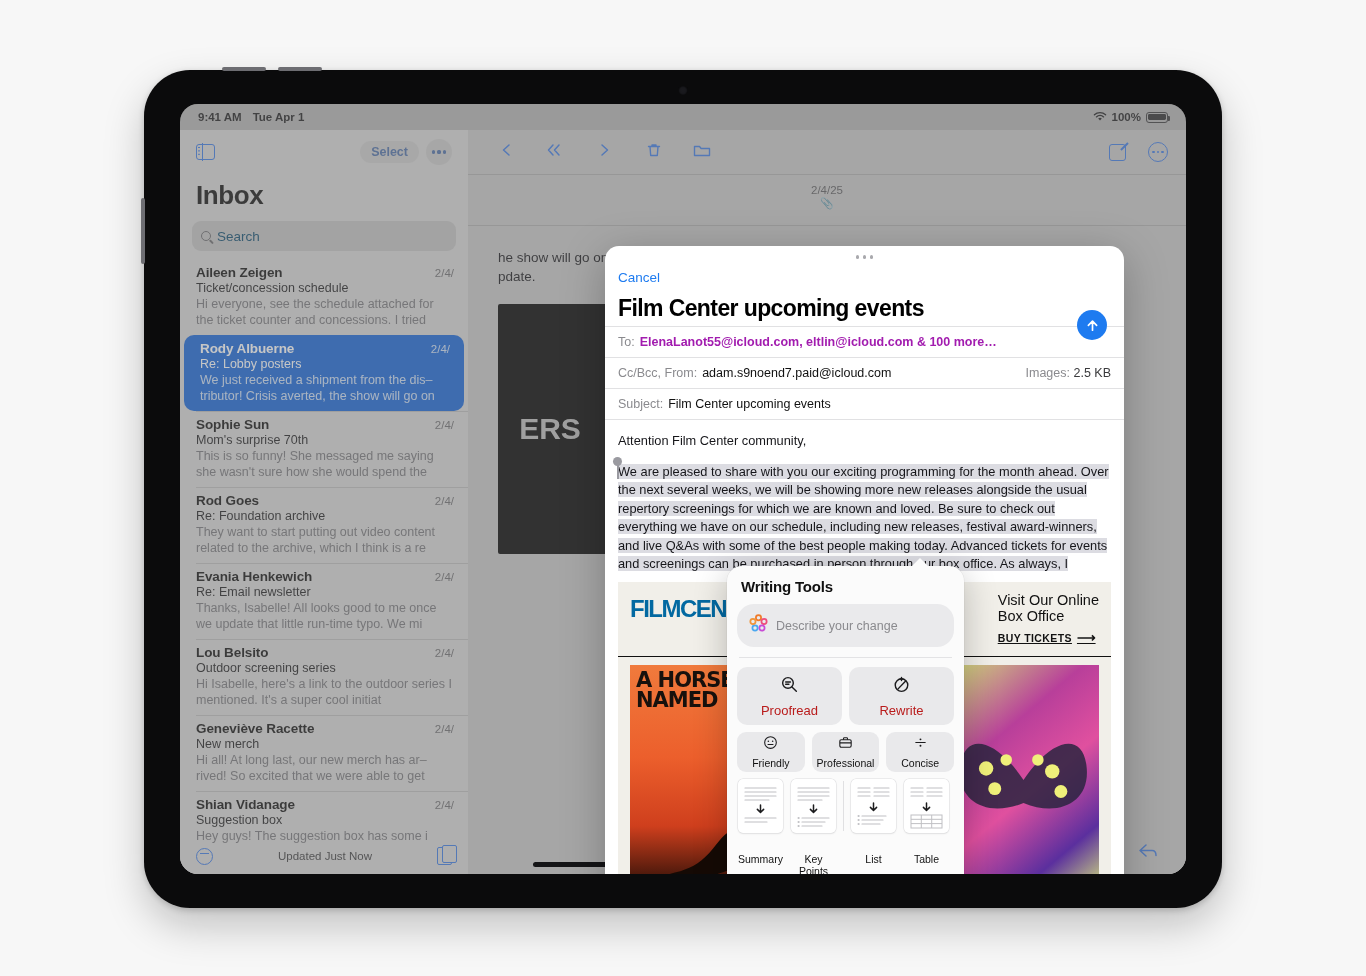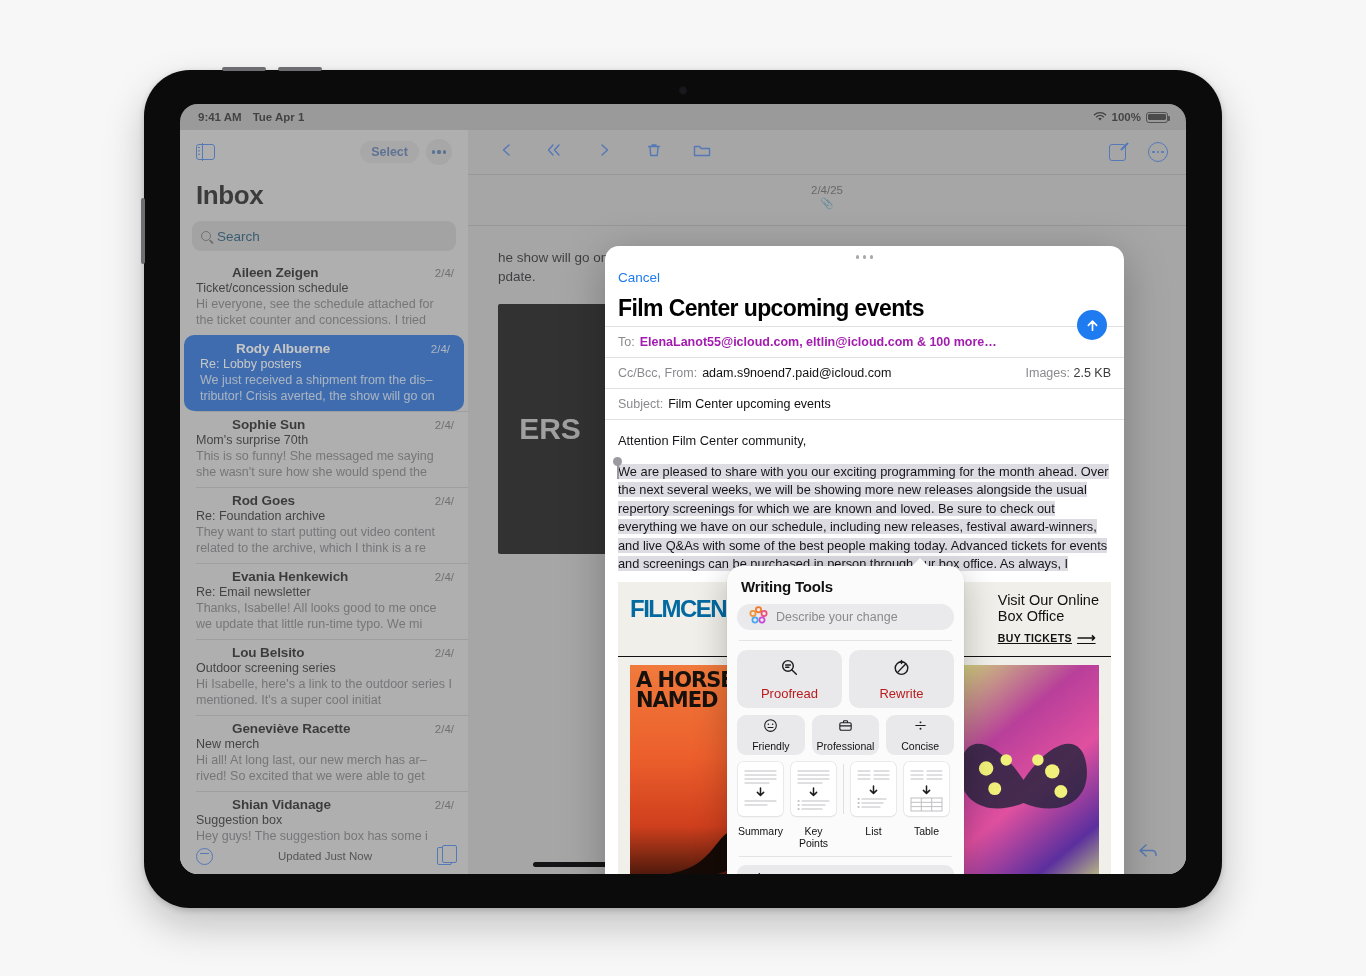--- a/index.html
+++ b/index.html
@@ -89,21 +89,21 @@
   .mag { width:10px; height:10px; border:1.6px solid #6b6b6e; border-radius:50%; position:relative; flex:none; }
   .mag::after { content:""; position:absolute; right:-4.3px; bottom:-3px; width:5.3px; height:1.6px;
                 background:#6b6b6e; transform:rotate(45deg); border-radius:1px; }
   #search-ph { font-size:13.5px; color:#0c4a6e; }
 
   .mailrow { padding:6px 14px 7px 16px; position:relative; }
   .mailrow + .mailrow::before { content:""; position:absolute; left:16px; right:0; top:0;
                                 height:1px; background:rgba(0,0,0,.12); }
   .mailrow.sel { background:#1565d8; border-radius:10px; margin:0 4px; }
   .mailrow.sel::before { display:none; }
-  .row-top { display:flex; align-items:baseline;margin-left:36px; }
+  .row-top { display:flex; align-items:baseline; }
   .sender { font-size:13.5px; font-weight:bold; color:#111; letter-spacing:-.1px; }
   .rdate { margin-left:auto; font-size:11.5px; color:#6d6d70; padding-left:8px; }
   .subj { font-size:12.5px; color:#1c1c1e; margin-top:1px; }
   .prev { font-size:12.5px; color:#76767a; line-height:1.28; margin-top:1px;
           max-height:32px; overflow:hidden; }
   .mailrow.sel .sender, .mailrow.sel .subj { color:#fff; }
   .mailrow.sel .rdate, .mailrow.sel .prev { color:#cfe0f7; }
 
   #list-bottom { position:absolute; left:0; right:0; bottom:0; height:36px;
                  display:flex; align-items:center; padding:0 16px; }
@@ -198,38 +198,38 @@
   
   #wt {
     position:absolute; z-index:70; left:547px; top:462px; width:237px;
     background:#fbfbfb; border-radius:15px;
     box-shadow:0 8px 34px rgba(0,0,0,.24), 0 0 0 .5px rgba(0,0,0,.06);
     padding:10px 10px 11px;
   }
   #wt-arrow { position:absolute; top:-8px; left:184px; width:18px; height:9px;
               background:#fbfbfb; clip-path:polygon(50% 0,100% 100%,0 100%); }
   #wt-title { font-size:15px; font-weight:bold; color:#111; padding:2px 4px 9px; letter-spacing:-.2px; }
-  #wt-input { height:26px; background:#eaeaec; border-radius:17px; display:flex; align-items:center;
+  #wt-input { height:43px; background:#eaeaec; border-radius:17px; display:flex; align-items:center;
               gap:8px; padding:0 12px; margin-bottom:10px; }
   #wt-input .ph { font-size:12.5px; color:#8a8a8e; }
   #wt-sep { height:1px; background:#e3e3e5; margin:0 2px 9px; }
 
   .wt-row { display:flex; gap:7px; margin-bottom:7px; }
   .wt-big { flex:1; background:#e9e9eb; border-radius:10px; height:58px;
             display:flex; flex-direction:column; align-items:center; justify-content:center; gap:5px; }
   .wt-big .lbl { font-size:13px; color:#b91c1c; }
   .wt-small { flex:1; background:#e9e9eb; border-radius:9px; height:40px;
               display:flex; flex-direction:column; align-items:center; justify-content:center; gap:3px; }
   .wt-small .lbl { font-size:10.5px; color:#111; }
 
   .wt-cards { display:flex; align-items:flex-start; margin:2px 0 4px; }
   .wt-card { width:47px; display:flex; flex-direction:column; align-items:center; }
   .wt-card .thumb { width:45px; height:54px; background:#fff; border-radius:5px;
                     box-shadow:0 0 0 .5px #dcdcde, 0 1px 2px rgba(0,0,0,.08); position:relative; }
-  .wt-card .lbl { font-size:10.5px; color:#111; text-align:center; margin-top:9px; line-height:1.15; }
+  .wt-card .lbl { font-size:10.5px; color:#111; text-align:center; margin-top:20px; line-height:1.15; }
   .wt-vsep { width:1px; height:50px; background:#e0e0e2; margin:2px 6px 0; }
   .wt-gap { width:6px; }
 
   #wt-sep2 { height:1px; background:#e3e3e5; margin:7px 2px 8px; }
   #wt-compose { background:#e9e9eb; border-radius:9px; height:30px; display:flex; align-items:center;
                 padding:0 11px; gap:9px; }
 
   
   #home-ind { position:absolute; z-index:45; bottom:7px; left:50%; transform:translateX(-50%);
               width:300px; height:5px; border-radius:3px; background:#141416; }

